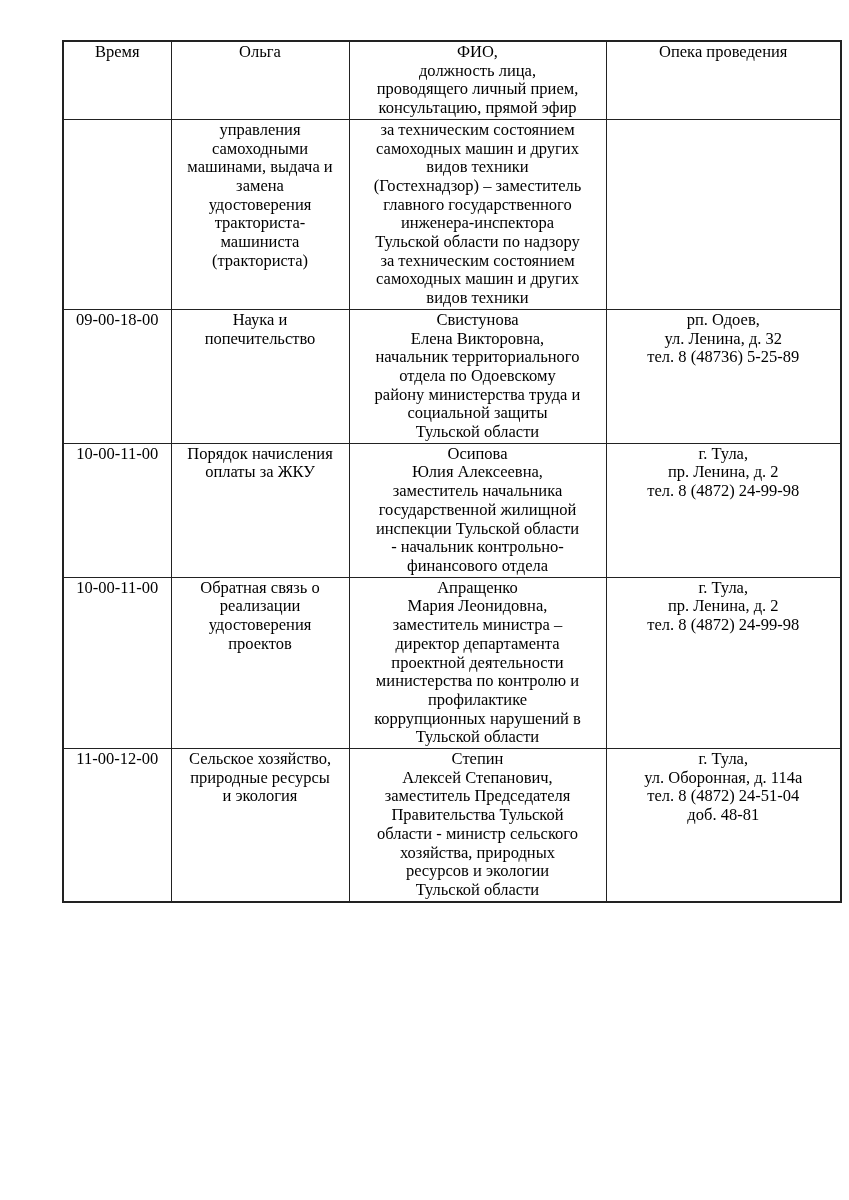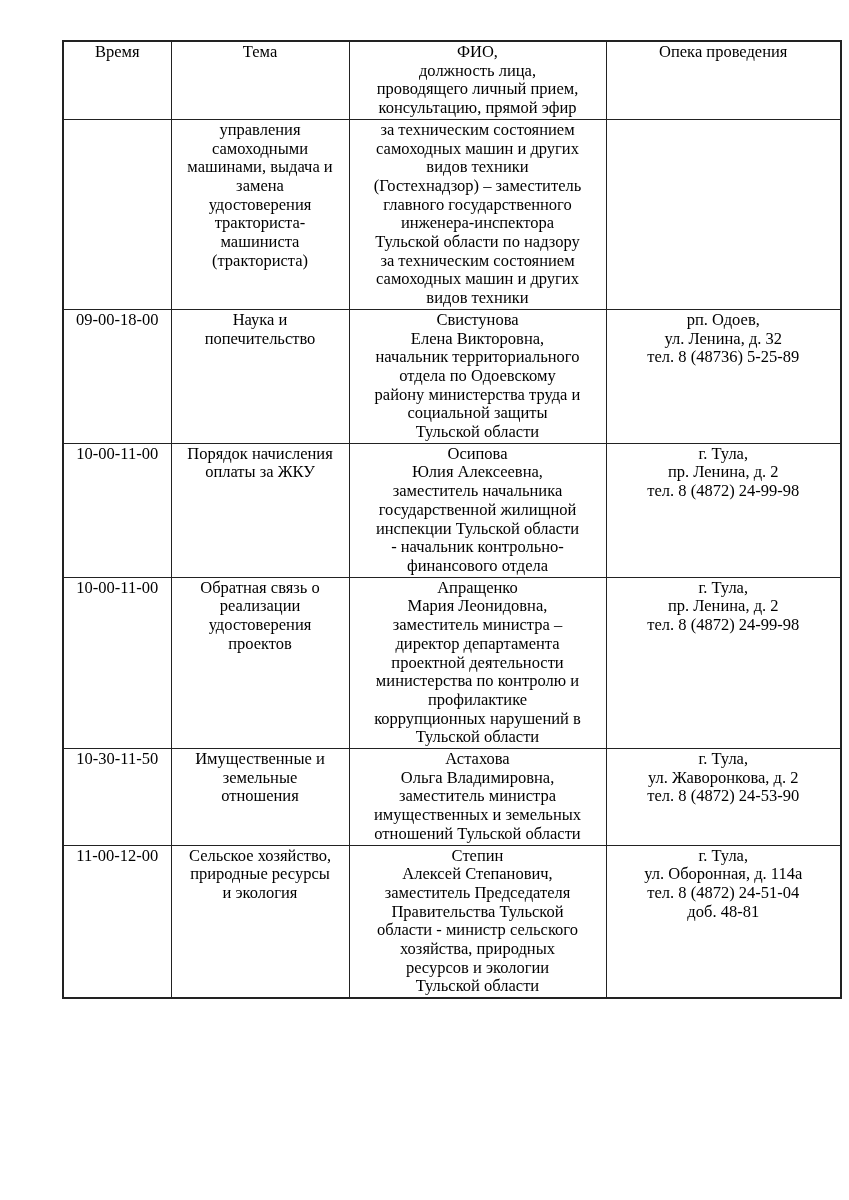--- a/index.html
+++ b/index.html
@@ -59,21 +59,21 @@
   <table class="schedule">
     <colgroup>
       <col class="c-time">
       <col class="c-topic">
       <col class="c-person">
       <col class="c-place">
     </colgroup>
     <thead>
       <tr class="r-head">
         <th>Время</th>
-        <th>Тема</th>
+        <th>Ольга</th>
         <th>ФИО,
 должность лица,
 проводящего личный прием,
 консультацию, прямой эфир</th>
         <th>Опека проведения</th>
       </tr>
     </thead>
     <tbody>
       <tr class="r-0">
         <td></td>
@@ -139,34 +139,20 @@
 директор департамента
 проектной деятельности
 министерства по контролю и
 профилактике
 коррупционных нарушений в
 Тульской области</td>
         <td>г. Тула,
 пр. Ленина, д. 2
 тел. 8 (4872) 24-99-98</td>
       </tr>
-      <tr class="r-4">
-        <td>10-30-11-50</td>
-        <td>Имущественные и
-земельные
-отношения</td>
-        <td>Астахова
-Ольга Владимировна,
-заместитель министра
-имущественных и земельных
-отношений Тульской области</td>
-        <td>г. Тула,
-ул. Жаворонкова, д. 2
-тел. 8 (4872) 24-53-90</td>
-      </tr>
       <tr class="r-5">
         <td>11-00-12-00</td>
         <td>Сельское хозяйство,
 природные ресурсы
 и экология</td>
         <td>Степин
 Алексей Степанович,
 заместитель Председателя
 Правительства Тульской
 области - министр сельского

